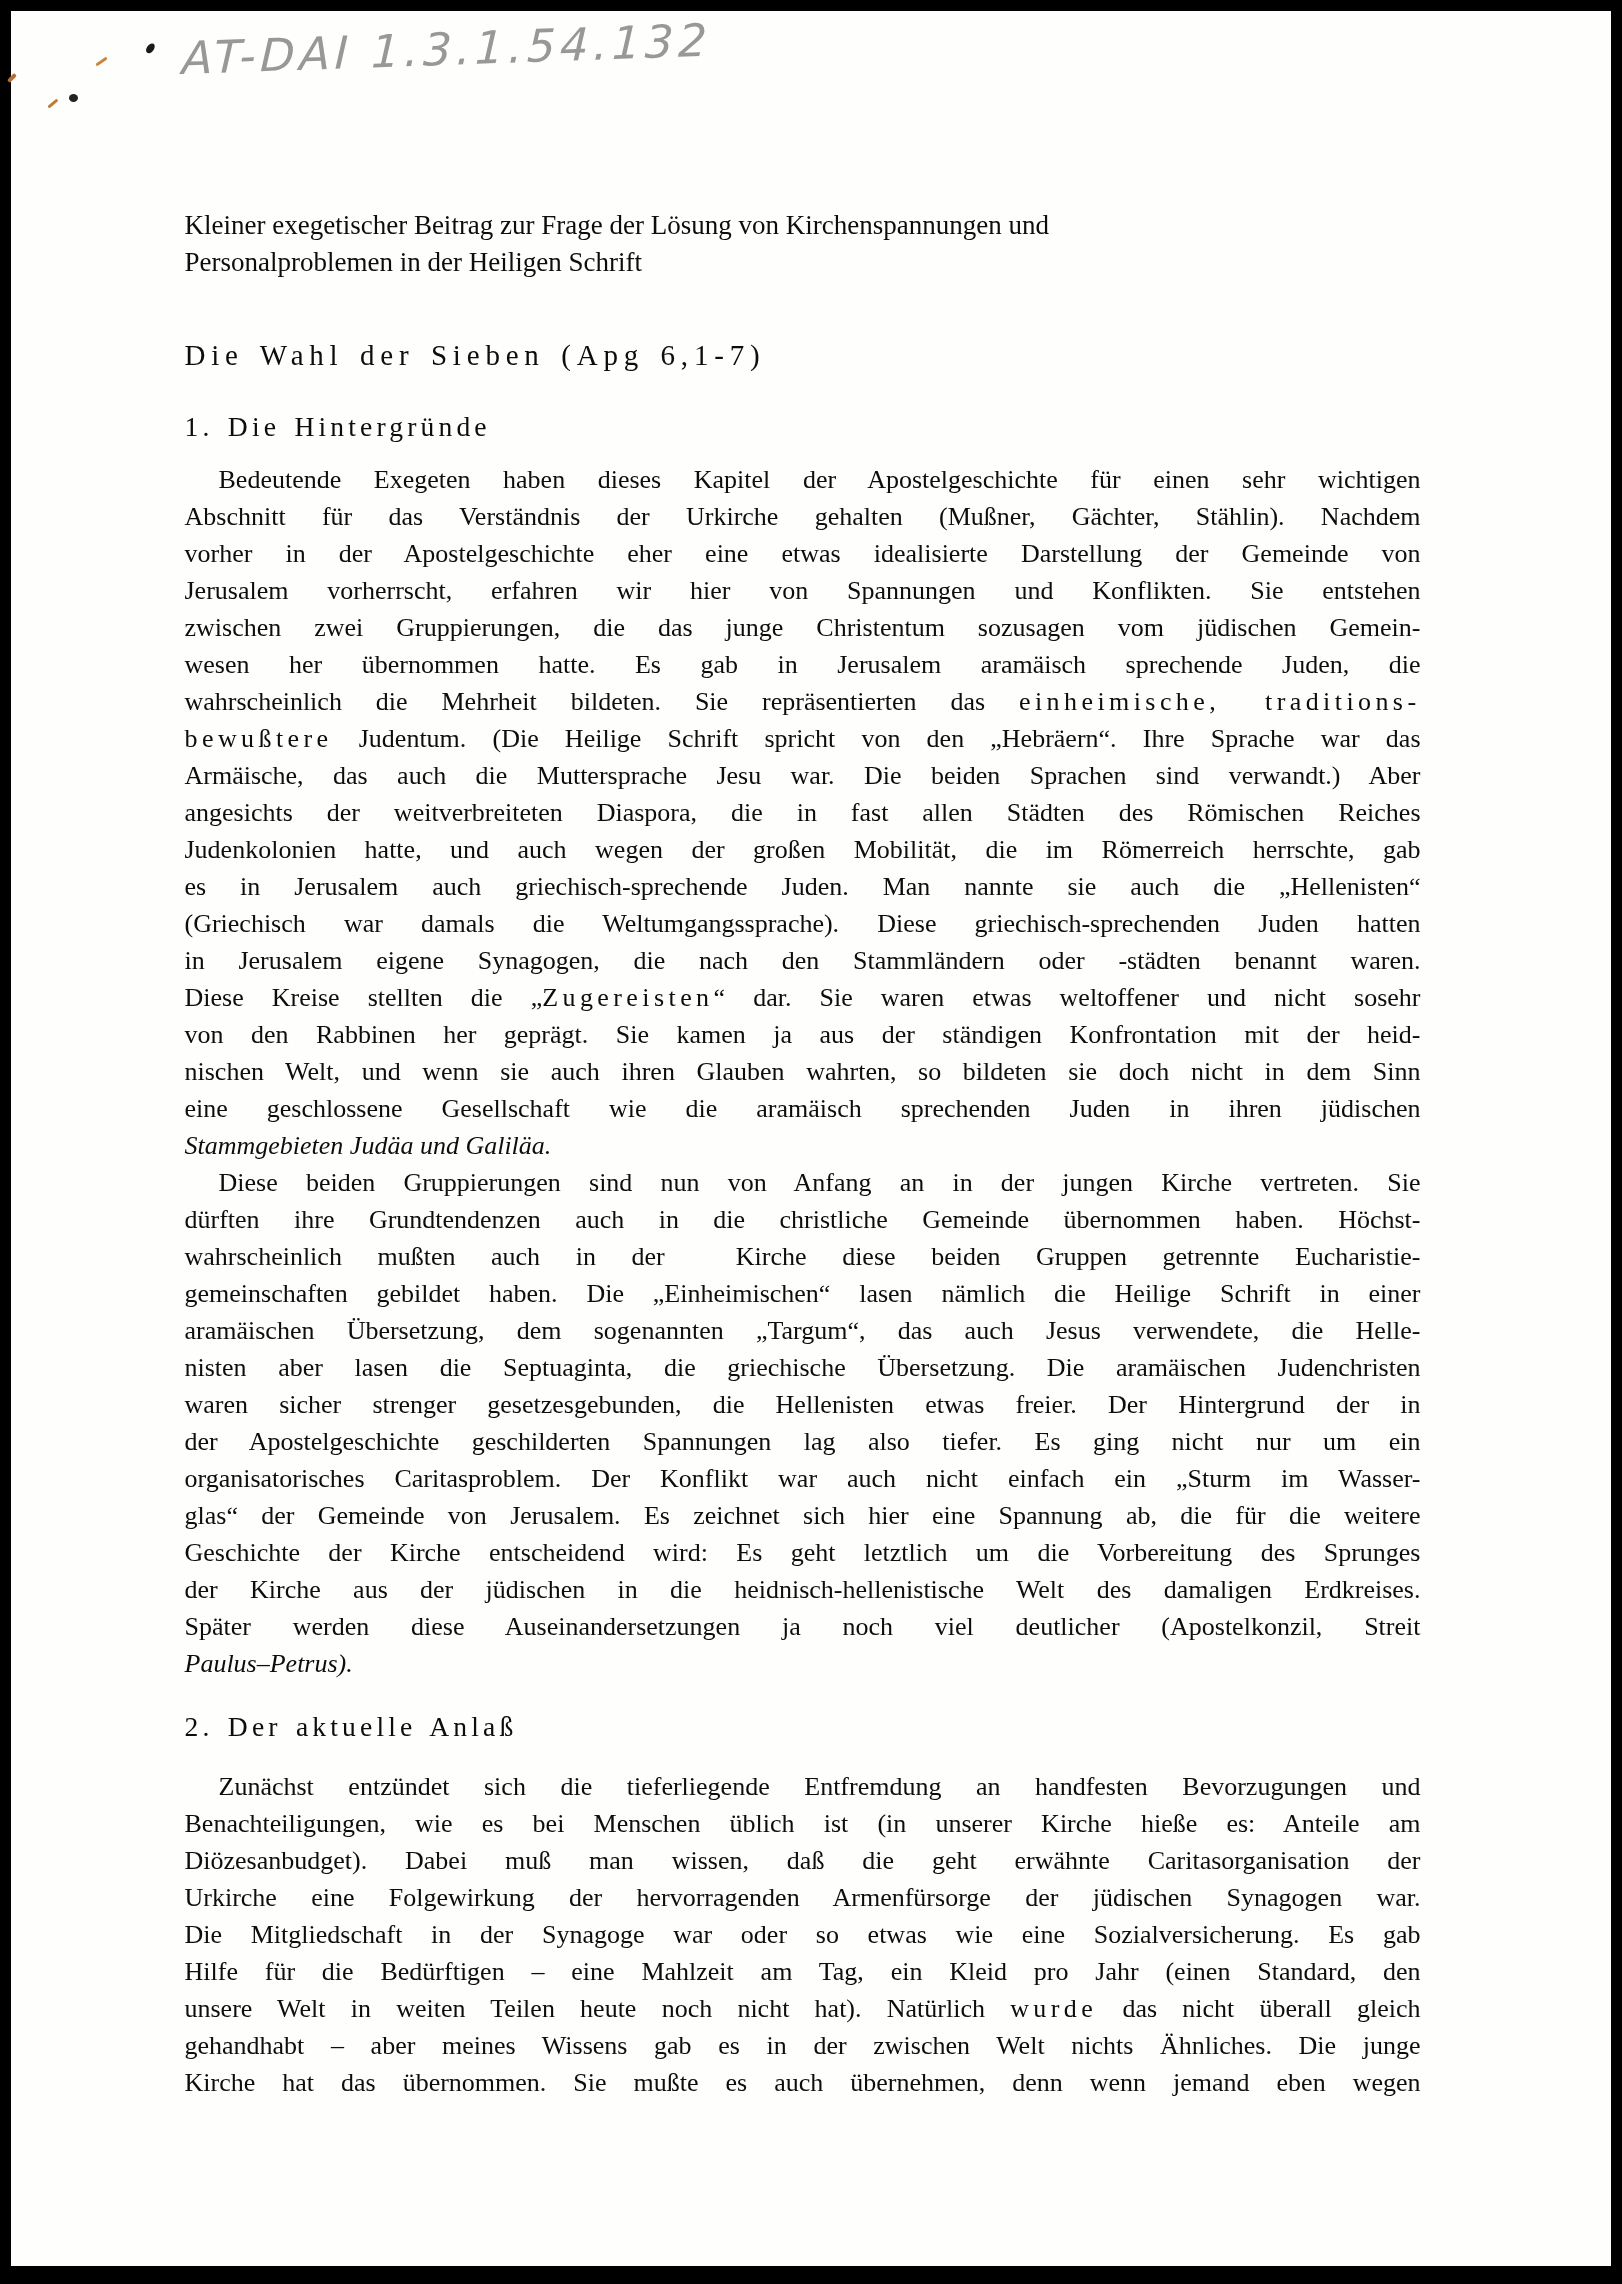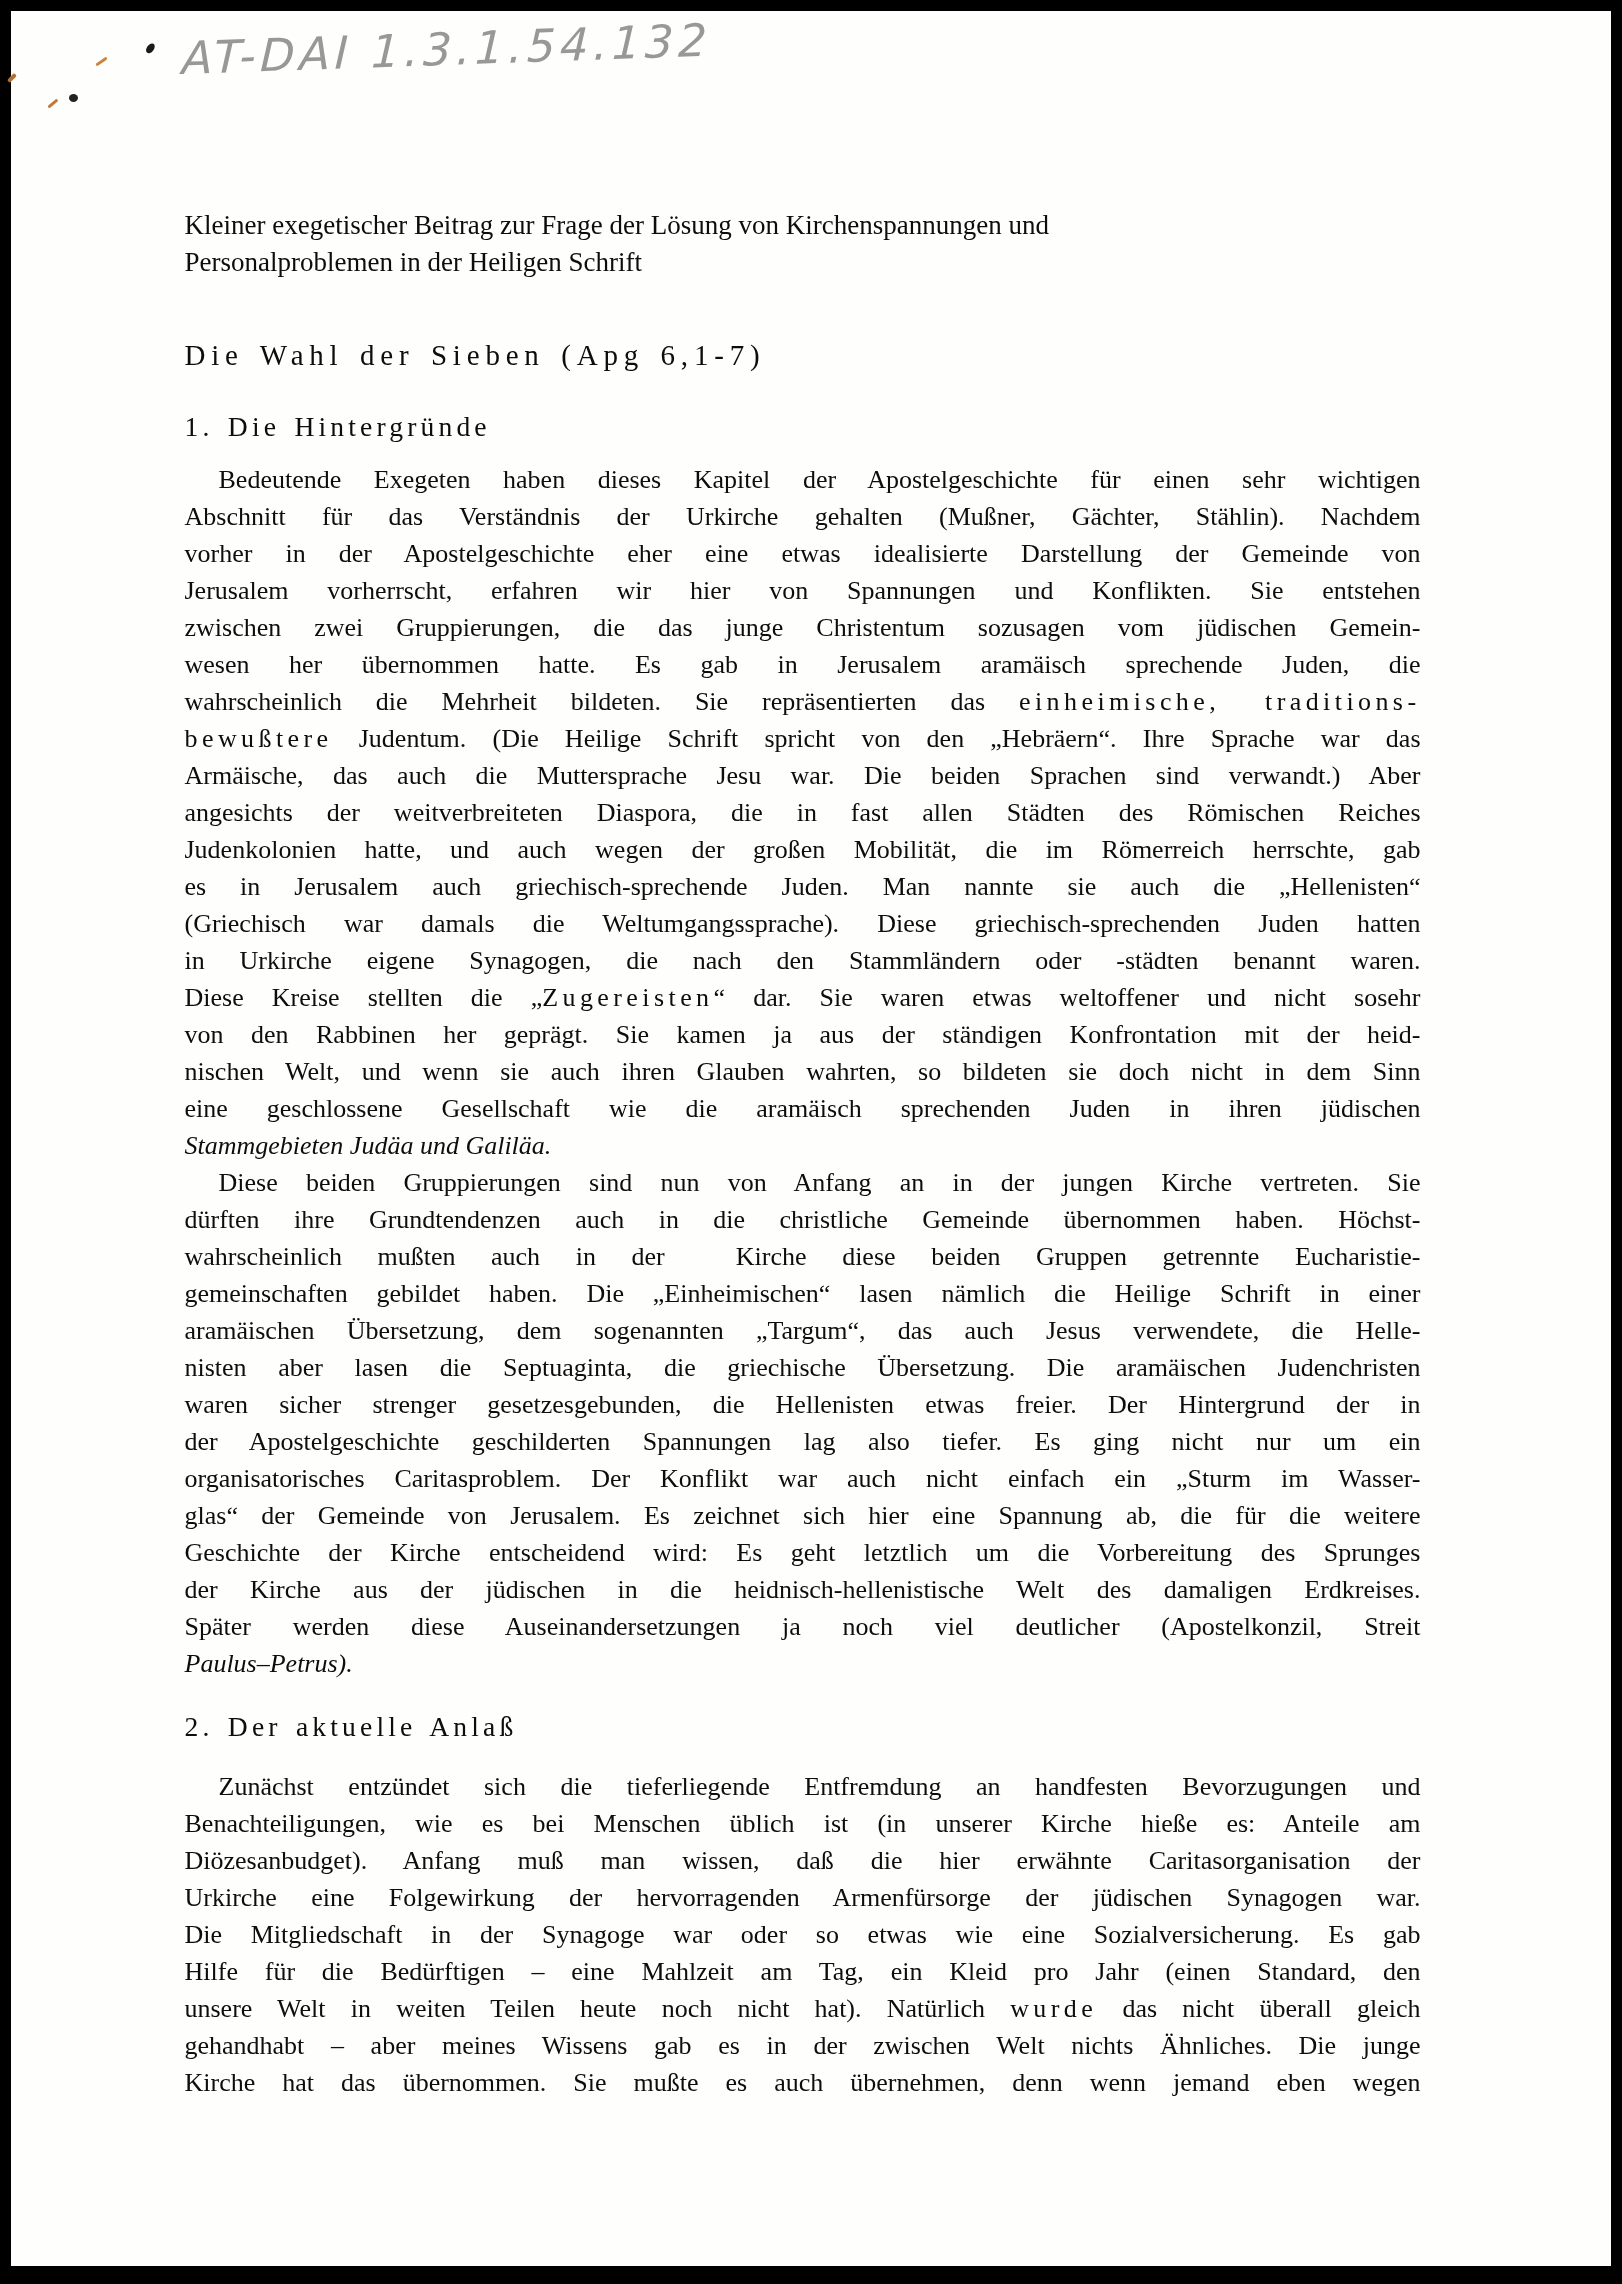--- a/index.html
+++ b/index.html
@@ -104,21 +104,21 @@
         <div class="line"><span>Jerusalem vorherrscht, erfahren wir hier von Spannungen und Konflikten. Sie entstehen</span></div>
         <div class="line"><span>zwischen zwei Gruppierungen, die das junge Christentum sozusagen vom jüdischen Gemein-</span></div>
         <div class="line"><span>wesen her übernommen hatte. Es gab in Jerusalem aramäisch sprechende Juden, die</span></div>
         <div class="line"><span>wahrscheinlich die Mehrheit bildeten. Sie repräsentierten das </span><span class="sp">einheimische, traditions-</span></div>
         <div class="line"><span class="sp">bewußtere</span><span> Judentum. (Die Heilige Schrift spricht von den „Hebräern“. Ihre Sprache war das</span></div>
         <div class="line"><span>Armäische, das auch die Muttersprache Jesu war. Die beiden Sprachen sind verwandt.) Aber</span></div>
         <div class="line"><span>angesichts der weitverbreiteten Diaspora, die in fast allen Städten des Römischen Reiches</span></div>
         <div class="line"><span>Judenkolonien hatte, und auch wegen der großen Mobilität, die im Römerreich herrschte, gab</span></div>
         <div class="line"><span>es in Jerusalem auch griechisch-sprechende Juden. Man nannte sie auch die „Hellenisten“</span></div>
         <div class="line"><span>(Griechisch war damals die Weltumgangssprache). Diese griechisch-sprechenden Juden hatten</span></div>
-        <div class="line"><span>in Urkirche eigene Synagogen, die nach den Stammländern oder -städten benannt waren.</span></div>
+        <div class="line"><span>in Jerusalem eigene Synagogen, die nach den Stammländern oder -städten benannt waren.</span></div>
         <div class="line"><span>Diese Kreise stellten die „</span><span class="sp">Zugereisten</span><span>“ dar. Sie waren etwas weltoffener und nicht sosehr</span></div>
         <div class="line"><span>von den Rabbinen her geprägt. Sie kamen ja aus der ständigen Konfrontation mit der heid-</span></div>
         <div class="line"><span>nischen Welt, und wenn sie auch ihren Glauben wahrten, so bildeten sie doch nicht in dem Sinn</span></div>
         <div class="line"><span>eine geschlossene Gesellschaft wie die aramäisch sprechenden Juden in ihren jüdischen</span></div>
         <div class="line nj"><span>Stammgebieten Judäa und Galiläa.</span></div>
       </div>
       <div class="block para p2">
         <div class="line ind"><span>Diese beiden Gruppierungen sind nun von Anfang an in der jungen Kirche vertreten. Sie</span></div>
         <div class="line"><span>dürften ihre Grundtendenzen auch in die christliche Gemeinde übernommen haben. Höchst-</span></div>
         <div class="line"><span>wahrscheinlich mußten auch in der&nbsp; Kirche diese beiden Gruppen getrennte Eucharistie-</span></div>
@@ -131,21 +131,21 @@
         <div class="line"><span>glas“ der Gemeinde von Jerusalem. Es zeichnet sich hier eine Spannung ab, die für die weitere</span></div>
         <div class="line"><span>Geschichte der Kirche entscheidend wird: Es geht letztlich um die Vorbereitung des Sprunges</span></div>
         <div class="line"><span>der Kirche aus der jüdischen in die heidnisch-hellenistische Welt des damaligen Erdkreises.</span></div>
         <div class="line"><span>Später werden diese Auseinandersetzungen ja noch viel deutlicher (Apostelkonzil, Streit</span></div>
         <div class="line nj"><span>Paulus–Petrus).</span></div>
       </div>
       <div class="block heading h2">2. Der aktuelle Anlaß</div>
       <div class="block para p3">
         <div class="line ind"><span>Zunächst entzündet sich die tieferliegende Entfremdung an handfesten Bevorzugungen und</span></div>
         <div class="line"><span>Benachteiligungen, wie es bei Menschen üblich ist (in unserer Kirche hieße es: Anteile am</span></div>
-        <div class="line"><span>Diözesanbudget). Anfang muß man wissen, daß die hier erwähnte Caritasorganisation der</span></div>
+        <div class="line"><span>Diözesanbudget). Dabei muß man wissen, daß die geht erwähnte Caritasorganisation der</span></div>
         <div class="line"><span>Urkirche eine Folgewirkung der hervorragenden Armenfürsorge der jüdischen Synagogen war.</span></div>
         <div class="line"><span>Die Mitgliedschaft in der Synagoge war oder so etwas wie eine Sozialversicherung. Es gab</span></div>
         <div class="line"><span>Hilfe für die Bedürftigen – eine Mahlzeit am Tag, ein Kleid pro Jahr (einen Standard, den</span></div>
         <div class="line"><span>unsere Welt in weiten Teilen heute noch nicht hat). Natürlich </span><span class="sp">wurde</span><span> das nicht überall gleich</span></div>
         <div class="line"><span>gehandhabt – aber meines Wissens gab es in der zwischen Welt nichts Ähnliches. Die junge</span></div>
         <div class="line"><span>Kirche hat das übernommen. Sie mußte es auch übernehmen, denn wenn jemand eben wegen</span></div>
       </div>
     </div>
 </div>
 

